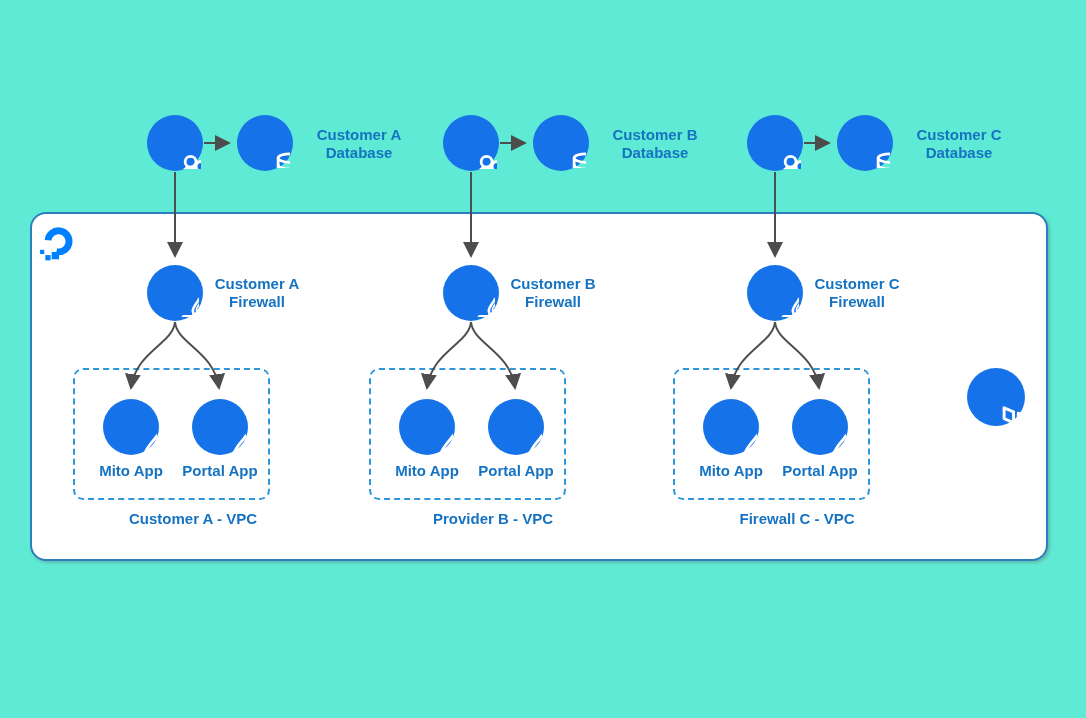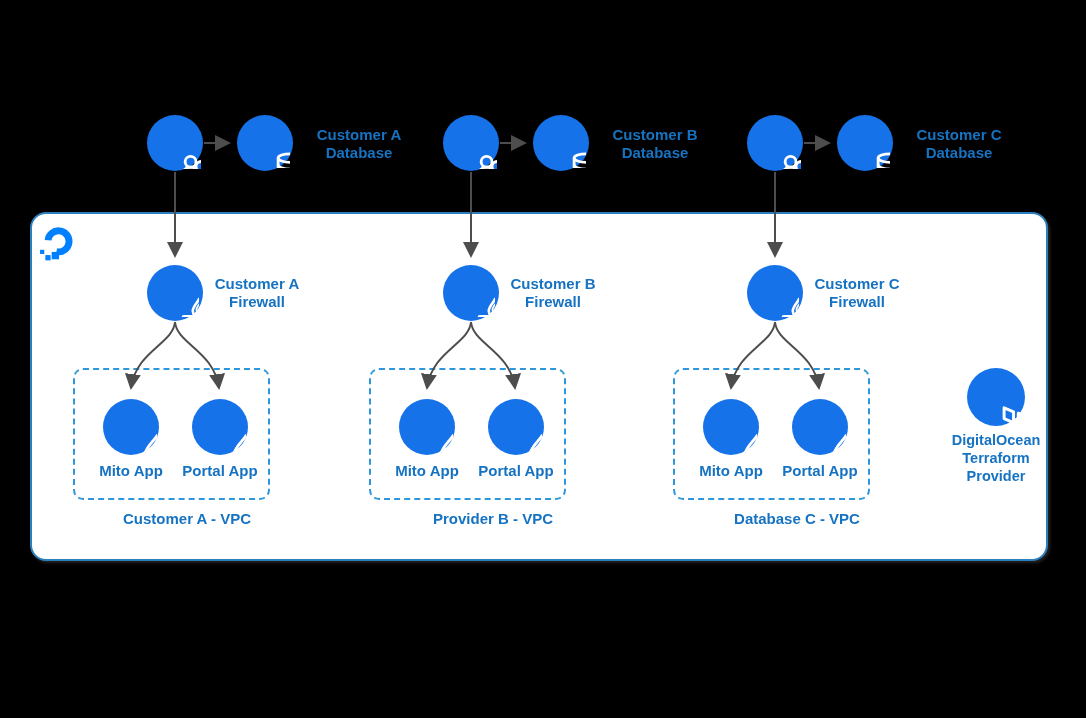--- a/index.html
+++ b/index.html
@@ -1,21 +1,21 @@
 <!DOCTYPE html>
 <html style="--node-fill: #1672e8; --logo-blue: #0080ff; --label: #1673c2; --vpc-dash: #2e97db; --container-border: #2c7fbe; --arrow: #4d4d4d;"><head>
 <meta charset="utf-8">
 <style>
   :root{
     --node-fill:#1672e8; --logo-blue:#0080ff; --label:#1673c2;
     --vpc-dash:#2e97db; --container-border:#2c7fbe; --arrow:#4d4d4d;
   }
   *{margin:0;padding:0;box-sizing:border-box}
   body{background:#fff;font-family:"Liberation Sans","DejaVu Sans",sans-serif;}
-  .canvas{position:relative;width:1086px;height:718px;background:#000000;overflow:hidden}
+  .canvas{position:relative;width:1086px;height:718px;background:#5eead4;overflow:hidden}
   .node{position:absolute;width:56px;height:56px;border-radius:50%;
         background:var(--node-fill);display:flex;align-items:center;justify-content:center;z-index:4}
   .node svg{display:block}
   .lbl{position:absolute;color:var(--label);font-weight:bold;font-size:15px;line-height:18px;
        text-align:center;z-index:5;white-space:nowrap}
   .lbl.small{font-size:14.5px}
   .container-box{position:absolute;left:30px;top:212px;width:1018px;height:349px;
        border:2px solid var(--container-border);border-radius:16px;background:#fff;
        box-shadow:2px 2px 3px rgba(100,100,100,.35);z-index:1}
   .vpc-box{position:absolute;top:368px;width:197px;height:132px;border:2.5px dashed var(--vpc-dash);
@@ -150,21 +150,21 @@
         <use href="#sym-droplet"></use>
       </svg>
   </div>
   <div class="node" style="left:192px;top:399px">
     <svg width="52" height="52" viewBox="-20 -20 40 40">
         <use href="#sym-droplet"></use>
       </svg>
   </div>
   <div class="lbl" style="left:76px;top:462px;width:110px">Mito App</div>
   <div class="lbl" style="left:165px;top:462px;width:110px">Portal App</div>
-  <div class="lbl" style="left:102px;top:510px;width:170px">Customer A - VPC</div>
+  <div class="lbl" style="left:108px;top:510px;width:170px">Customer A - VPC</div>
 
   <div class="node" style="left:443px;top:115px">
     <svg width="52" height="52" viewBox="-20 -20 40 40">
         <use href="#sym-users"></use>
       </svg>
   </div>
   <div class="node" style="left:533px;top:115px">
     <svg width="50" height="50" viewBox="-20 -20 40 40">
         <use href="#sym-database"></use>
       </svg>
@@ -224,26 +224,21 @@
         <use href="#sym-droplet"></use>
       </svg>
   </div>
   <div class="node" style="left:792px;top:399px">
     <svg width="52" height="52" viewBox="-20 -20 40 40">
         <use href="#sym-droplet"></use>
       </svg>
   </div>
   <div class="lbl" style="left:676px;top:462px;width:110px">Mito App</div>
   <div class="lbl" style="left:765px;top:462px;width:110px">Portal App</div>
-  <div class="lbl" style="left:712px;top:510px;width:170px">Database C - VPC</div>
+  <div class="lbl" style="left:712px;top:510px;width:170px">Firewall C - VPC</div>
 
   <div class="node" style="left:967px;top:368px;width:58px;height:58px">
     <svg width="54" height="54" viewBox="-20 -20 40 40">
         <use href="#sym-terraform"></use>
       </svg>
   </div>
-  <div class="lbl small" style="left:916px;top:431px;width:160px">
-    <div>DigitalOcean</div>
-    <div>Terraform</div>
-    <div>Provider</div>
-  </div>
 
 </div>
 
 </body></html>

